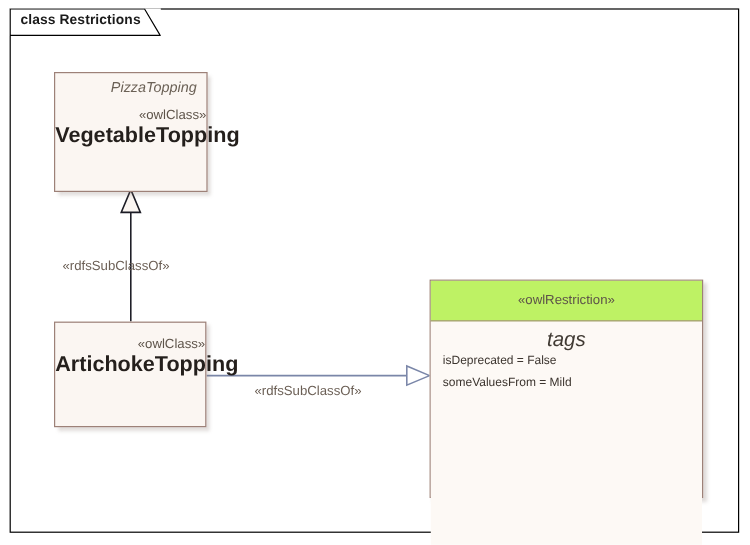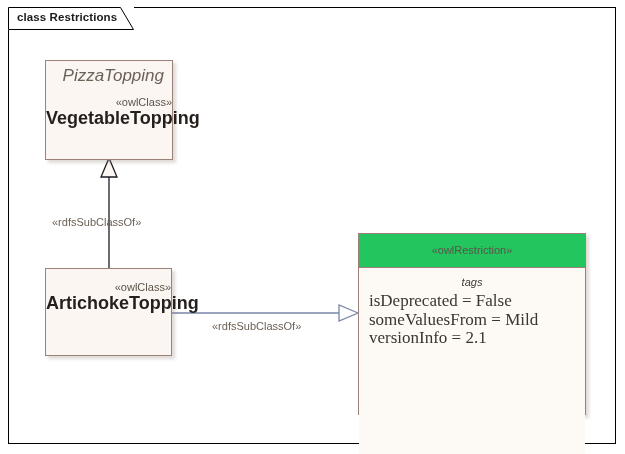--- a/index.html
+++ b/index.html
@@ -63,21 +63,21 @@
   .node {
     position: absolute;
     box-sizing: border-box;
     border: 1px solid #9d8178;
     background: #fbf6f2;
     box-shadow: 3px 3px 3px rgba(140,125,118,0.28);
   }
 
   .node-ns {
     text-align: right;
-    font-size: 17px;
+    font-size: 12px;
     font-style: italic;
     color: #6b6156;
     padding: 5px 8px 0 0;
     white-space: nowrap;
   }
 
   .node-head {
     text-align: right;
     padding-top: 9px;
   }
@@ -90,45 +90,44 @@
   .node-title {
     font-size: 18px;
     font-weight: bold;
     color: #241f1c;
     line-height: 16px;
     white-space: nowrap;
   }
 
   
   .node-compart-head {
-    background: #22c55e;
+    background: #bef264;
     text-align: center;
     padding: 9px 0 9px 0;
     border-bottom: 1px solid #9d8178;
   }
   .node-compart-body {
     background: #fdf9f5;
     padding: 6px 0 0 0;
     height: 100%;
   }
   .compart-title {
     text-align: center;
-    font-size: 11px;
+    font-size: 17px;
     font-style: italic;
     color: #403a33;
     line-height: 17px;
     margin-bottom: 1px;
   }
   .tag-line {
-    font-size: 17px;
+    font-size: 10px;
     color: #3c352f;
     line-height: 18.5px;
     padding-left: 10px;
     white-space: nowrap;
-    font-family: Liberation Serif, serif;
   }
 
   
   .conn-label {
     position: absolute;
     font-size: 11px;
     color: #6b5f55;
     white-space: nowrap;
   }
   svg.edges {
@@ -187,17 +186,16 @@
   </div>
 
   <div class="node" style="left:358px; top:233px; width:228px; height:182px; background:#fdf9f5;">
     <div class="node-compart-head">
       <div class="stereotype">«owlRestriction»</div>
     </div>
     <div class="node-compart-body">
       <div class="compart-title">tags</div>
       <div class="tag-line">isDeprecated = False</div>
       <div class="tag-line">someValuesFrom = Mild</div>
-      <div class="tag-line">versionInfo = 2.1</div>
     </div>
   </div>
 
 </div>
 
 </body></html>

